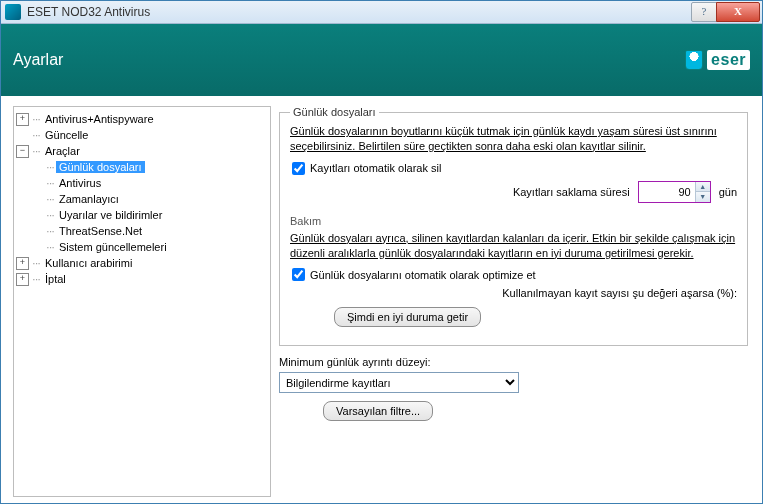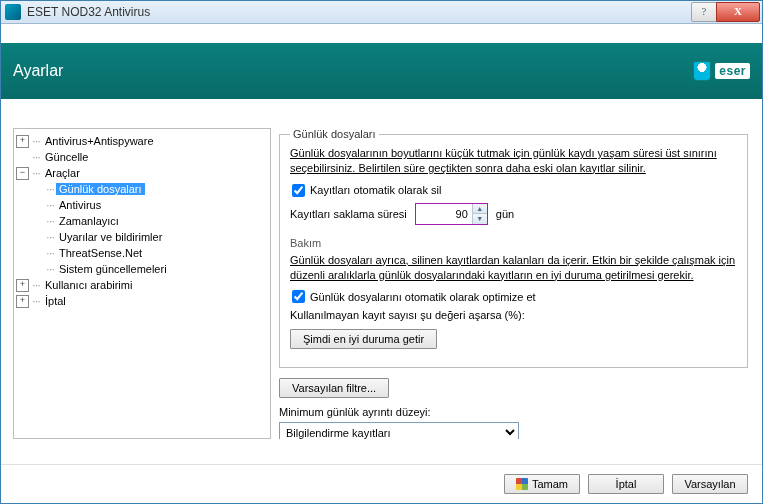--- a/index.html
+++ b/index.html
@@ -1,53 +1,53 @@
 <!DOCTYPE html>
 <html><head>
 <meta charset="utf-8">
 <style>
   html,body{margin:0;padding:0;font-family:"Segoe UI",Tahoma,sans-serif;font-size:11px;background:#ece9d8;}
-  .window{width:763px;height:504px;background:#fff;border:1px solid #3c7fb1;box-sizing:border-box;position:relative;display:flex;flex-direction:column;gap:19px;}
+  .window{width:763px;height:504px;background:#fff;border:1px solid #3c7fb1;box-sizing:border-box;position:relative;display:flex;flex-direction:column;}
   .titlebar{height:22px;background:linear-gradient(to bottom,#e8f1f9,#d2e3f4);border-bottom:1px solid #a0b8d0;display:flex;align-items:center;padding:0 4px;position:relative;}
   .titlebar .app-icon{width:16px;height:16px;background:linear-gradient(135deg,#00a0c6,#006080);border-radius:2px;margin-right:6px;}
   .titlebar .title{color:#333;font-size:12px;}
   .titlebar .win-buttons{position:absolute;right:2px;top:1px;display:flex;}
   .win-btn{font-family:Tahoma;font-size:11px;width:28px;height:18px;border:1px solid #98a6b3;background:linear-gradient(#f7f7f7,#dedede);text-align:center;line-height:16px;margin-left:-1px;}
   .win-btn.help{width:24px;color:#4a6a88;border-radius:2px 0 0 2px;}
   .win-btn.close{width:42px;background:linear-gradient(#f8a39b,#d24a36);color:#fff;border-color:#a03020;border-radius:0 2px 2px 0;font-weight:bold;}
-  .header{height:40px;background:linear-gradient(#0a7f7c,#086b68);display:flex;align-items:center;justify-content:space-between;padding:8px 12px;}
+  .header{height:40px;background:linear-gradient(#0a7f7c,#086b68);display:flex;align-items:center;justify-content:space-between;padding:16px 12px;}
   .header .caption{color:#fff;font-size:16px;}
   .brand{display:flex;align-items:center;gap:4px;}
   .brand-shield{width:16px;height:18px;border-radius:2px 2px 4px 4px;background:radial-gradient(circle at 50% 30%,#fff 0 30%,#00b7e0 31% 100%);border:1px solid #0a7f7c;}
-  .brand-box{background:#fff;color:#0a7f7c;font-weight:bold;font-size:12px;padding:1px 4px;border-radius:2px;letter-spacing:0.5px;}
+  .brand-box{background:#fff;color:#0a7f7c;font-weight:bold;font-size:16px;padding:1px 4px;border-radius:2px;letter-spacing:0.5px;}
   .body{flex:1;display:flex;padding:10px 12px 6px 12px;gap:6px;overflow:hidden;}
   .tree{width:256px;border:1px solid #bdbdbd;background:#fff;padding:4px 0;overflow:auto;}
   .tree ul{list-style:none;margin:0;padding:0;}
   .tree li{white-space:nowrap;}
   .tree .row{display:flex;align-items:center;height:16px;padding-left:2px;}
   .tree .tog{width:11px;height:11px;border:1px solid #888;background:#fff;text-align:center;line-height:9px;font-size:9px;color:#444;margin-right:3px;}
   .tree .notog{width:13px;margin-right:3px;}
   .tree .dots{color:#999;letter-spacing:-1px;margin-right:2px;}
   .tree .lbl{padding:0 3px;}
   .tree .sel{background:#3399ff;color:#fff;}
   .tree .ch{margin-left:30px;}
   .pane{flex:1;padding:0 2px;overflow:auto;}
   fieldset{border:1px solid #bdbdbd;margin:0 0 10px 0;padding:6px 10px 10px 10px;}
   legend{color:#333;padding:0 3px;}
   .subhead{color:#555;margin:2px 0 4px 0;}
   .desc{color:#000;margin-bottom:8px;line-height:1.35;text-decoration:underline;}
   .cb-row{display:flex;align-items:center;margin:4px 2px;}
   .cb-row input[type=checkbox]{margin:0 5px 0 0;}
-  .inline-row{display:flex;align-items:center;margin-top:6px;gap:8px;}
+  .inline-row{display:flex;align-items:center;margin-top:6px;gap:8px;justify-content:flex-end;}
   .spin-wrap{display:inline-flex;border:1px solid #a21caf;height:20px;}
   .spin-wrap input{border:none;width:48px;text-align:right;padding:0 4px;font:inherit;outline:none;}
   .spin-btns{display:flex;flex-direction:column;width:14px;border-left:1px solid #b6c6d6;}
   .spin-btns div{height:10px;font-size:7px;text-align:center;line-height:9px;background:linear-gradient(#f3f7fb,#dbe6f0);color:#4a6a88;}
   .spin-btns div:first-child{border-bottom:1px solid #b6c6d6;}
-  .btn{border:1px solid #8e8e8e;background:linear-gradient(#f7f7f7,#e4e4e4);padding:3px 12px;font:inherit;border-radius:1px;cursor:default;}
+  .btn{border:1px solid #8e8e8e;background:linear-gradient(#f7f7f7,#e4e4e4);padding:3px 12px;font:inherit;border-radius:8px;cursor:default;margin-left:44px;}
   .block{margin:8px 0;}
   select{border:1px solid #7f9db9;height:21px;width:240px;font:inherit;padding:1px 2px;background:#fff;}
   .footer{height:38px;border-top:1px solid #e0e0e0;display:flex;justify-content:flex-end;align-items:center;gap:8px;padding-right:14px;}
   .footer .btn{min-width:76px;padding:3px 10px;}
   .btn .shield{display:inline-block;width:12px;height:12px;vertical-align:-2px;margin-right:4px;background:conic-gradient(#2e73c8 0 25%,#7ab648 25% 50%,#f7c92d 50% 75%,#d9483b 75% 100%);border-radius:1px;}
 </style>
 </head>
 <body>
 
 <div class="window">
@@ -175,30 +175,25 @@
         </div>
         <div class="inline-row">
           <span>Kullanılmayan kayıt sayısı şu değeri aşarsa (%):</span>
         </div>
         <div class="block">
           <button class="btn">Şimdi en iyi duruma getir</button>
         </div>
       </fieldset>
 
       <div class="block">
-        <button class="btn">Varsayılan filtre...</button>
-      </div>
-
-      <div class="block">
         <div style="margin-bottom:4px">Minimum günlük ayrıntı düzeyi:</div>
         <select>
           <option>Bilgilendirme kayıtları</option>
         </select>
       </div>
+
+      <div class="block">
+        <button class="btn">Varsayılan filtre...</button>
+      </div>
     </div>
   </div>
 
-  <div class="footer">
-    <button class="btn"><span class="shield"></span><span>Tamam</span></button>
-    <button class="btn">İptal</button>
-    <button class="btn">Varsayılan</button>
-  </div>
 </div>
 
 </body></html>

